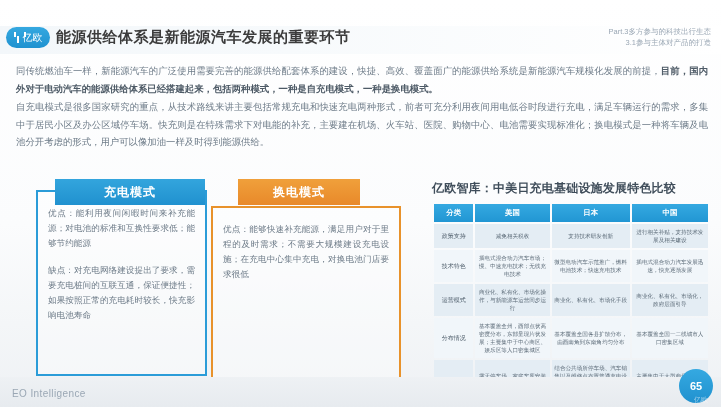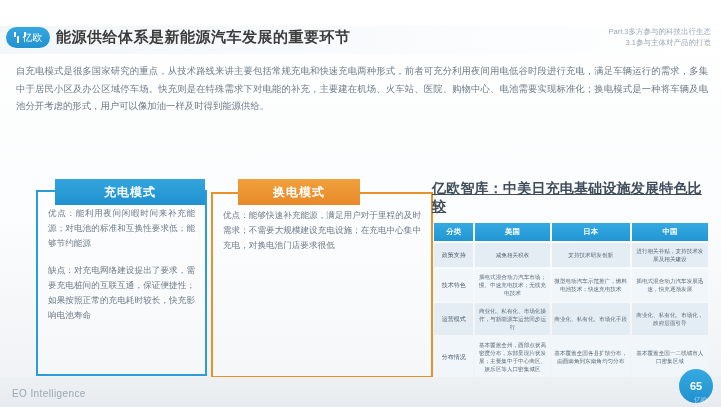--- a/index.html
+++ b/index.html
@@ -67,21 +67,21 @@
   .body-copy p { margin-bottom: 1px; }
   .body-copy b { color: #4d5a66; font-weight: bold; }
 
   
   .panel {
     position: absolute;
     border: 2px solid #2b9cd8;
     background: rgba(255,255,255,0.35);
   }
   .panel.charging { left: 36px; top: 190px; width: 171px; height: 186px; }
-  .panel.swap    { left: 211px; top: 192px; width: 222px; height: 186px;
+  .panel.swap    { left: 211px; top: 206px; width: 190px; height: 186px;
                    border-color: #e8922b; }
   .panel-cap {
     position: absolute; height: 26px;
     display: flex; align-items: center; justify-content: center;
     color: #ffffff; font-size: 12px; font-weight: bold; letter-spacing: 1px;
   }
   .panel-cap.charging {
     left: 55px; top: 179px; width: 150px;
     background: linear-gradient(180deg, #33a5dd 0%, #2091cf 100%);
   }
@@ -93,22 +93,22 @@
     padding: 14px 10px 0 10px;
     font-size: 8.6px; line-height: 15px; color: #6d7b88;
     text-align: justify;
   }
   .panel-body .blk { margin-bottom: 12px; }
   .panel.swap .panel-body { padding-top: 14px; }
 
   
   .table-wrap { position: absolute; left: 432px; top: 180px; width: 278px; }
   .table-title {
-    font-size: 14px; font-weight: bold; color: #3f4d5a;
-    margin-bottom: 5px; letter-spacing: 0.2px; text-decoration: underline;
+    font-size: 12px; font-weight: bold; color: #3f4d5a;
+    margin-bottom: 5px; letter-spacing: 0.2px;
   }
   table.cmp { border-collapse: separate; border-spacing: 2px; width: 278px; }
   table.cmp th {
     background: linear-gradient(180deg, #35a9e1 0%, #2196d3 100%);
     color: #ffffff; font-size: 7.4px; font-weight: bold;
     padding: 4px 6px; text-align: center; line-height: 10px;
   }
   table.cmp td {
     font-size: 5.6px; color: #5c6b78; text-align: center;
     padding: 4px 2px; line-height: 8px; vertical-align: middle;
@@ -159,20 +159,21 @@
 
     <div class="slide-title">能源供给体系是新能源汽车发展的重要环节</div>
 
     <div class="header-right">
       <div>Part.3多方参与的科技出行生态</div>
       <div>3.1参与主体对产品的打造</div>
     </div>
   </div>
 
   <div class="body-copy">
+    <p><span>同传统燃油车一样，新能源汽车的广泛使用需要完善的能源供给配套体系的建设，快捷、高效、覆盖面广的能源供给系统是新能源汽车规模化发展的前提，</span><b>目前，国内外对于电动汽车的能源供给体系已经搭建起来，包括两种模式，一种是自充电模式，一种是换电模式。</b></p>
     <p>自充电模式是很多国家研究的重点，从技术路线来讲主要包括常规充电和快速充电两种形式，前者可充分利用夜间用电低谷时段进行充电，满足车辆运行的需求，多集中于居民小区及办公区域停车场。快充则是在特殊需求下对电能的补充，主要建在机场、火车站、医院、购物中心、电池需要实现标准化；换电模式是一种将车辆及电池分开考虑的形式，用户可以像加油一样及时得到能源供给。</p>
   </div>
 
   <div class="panel charging">
     <div class="panel-body">
       <div class="blk">优点：能利用夜间闲暇时间来补充能源；对电池的标准和互换性要求低；能够节约能源</div>
       <div class="blk">缺点：对充电网络建设提出了要求，需要充电桩间的互联互通，保证便捷性；如果按照正常的充电耗时较长，快充影响电池寿命</div>
     </div>
   </div>
   <div class="panel-cap charging">充电模式</div>

